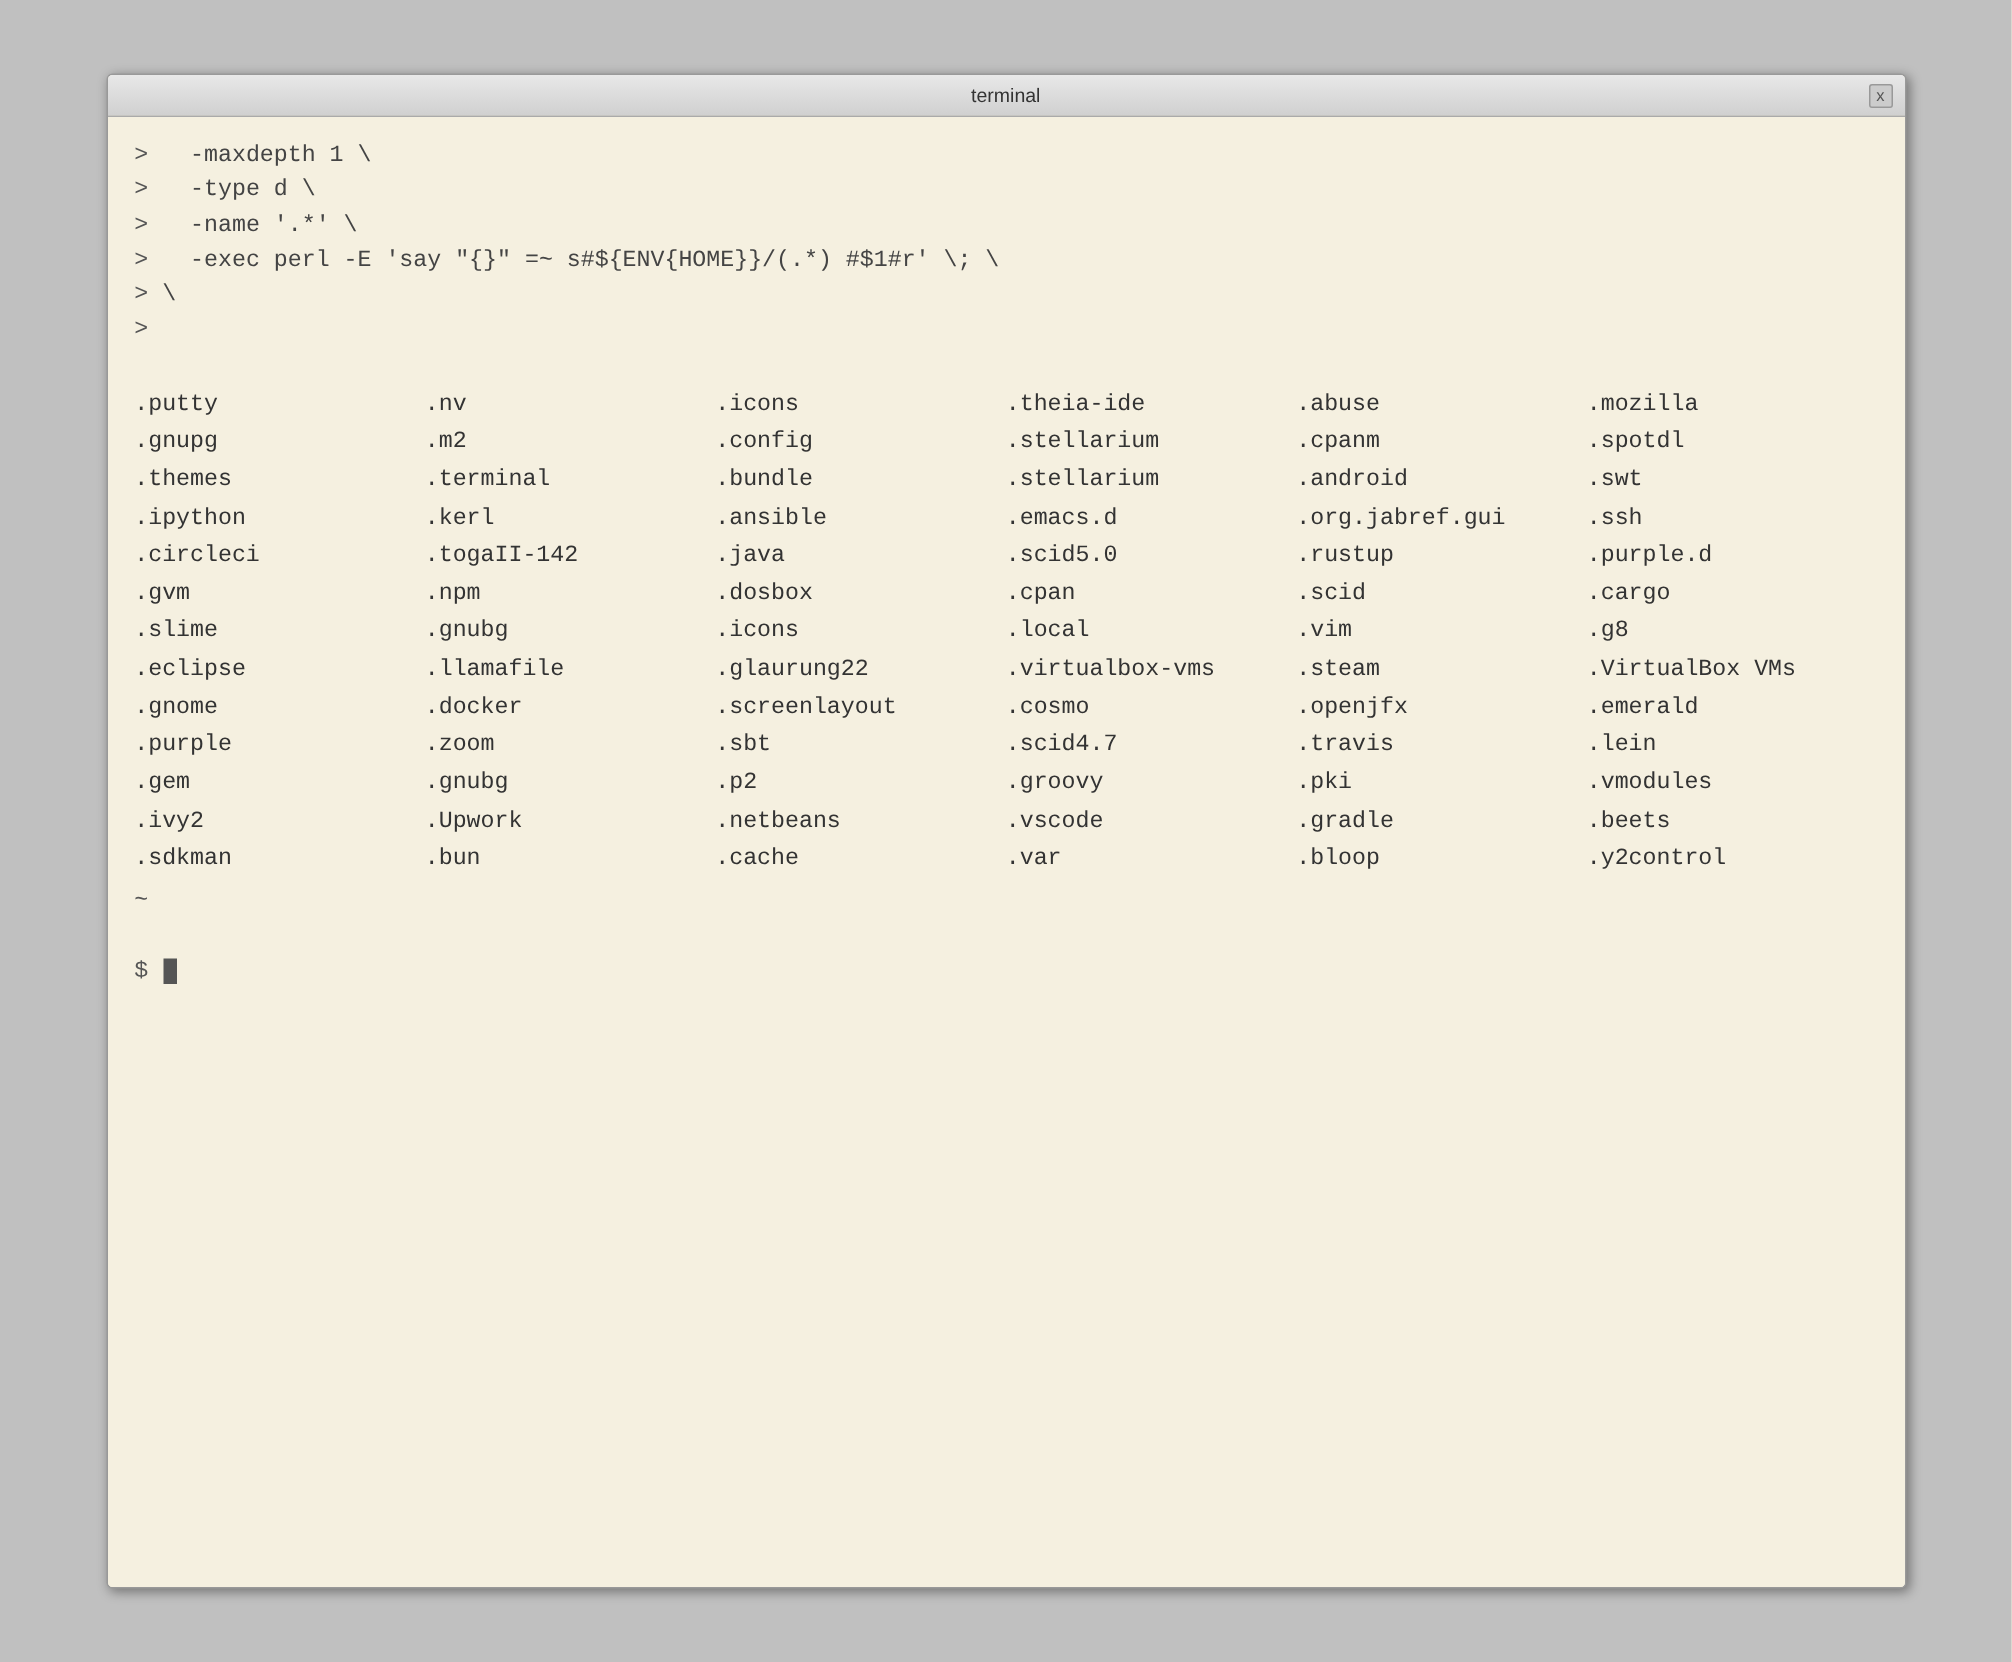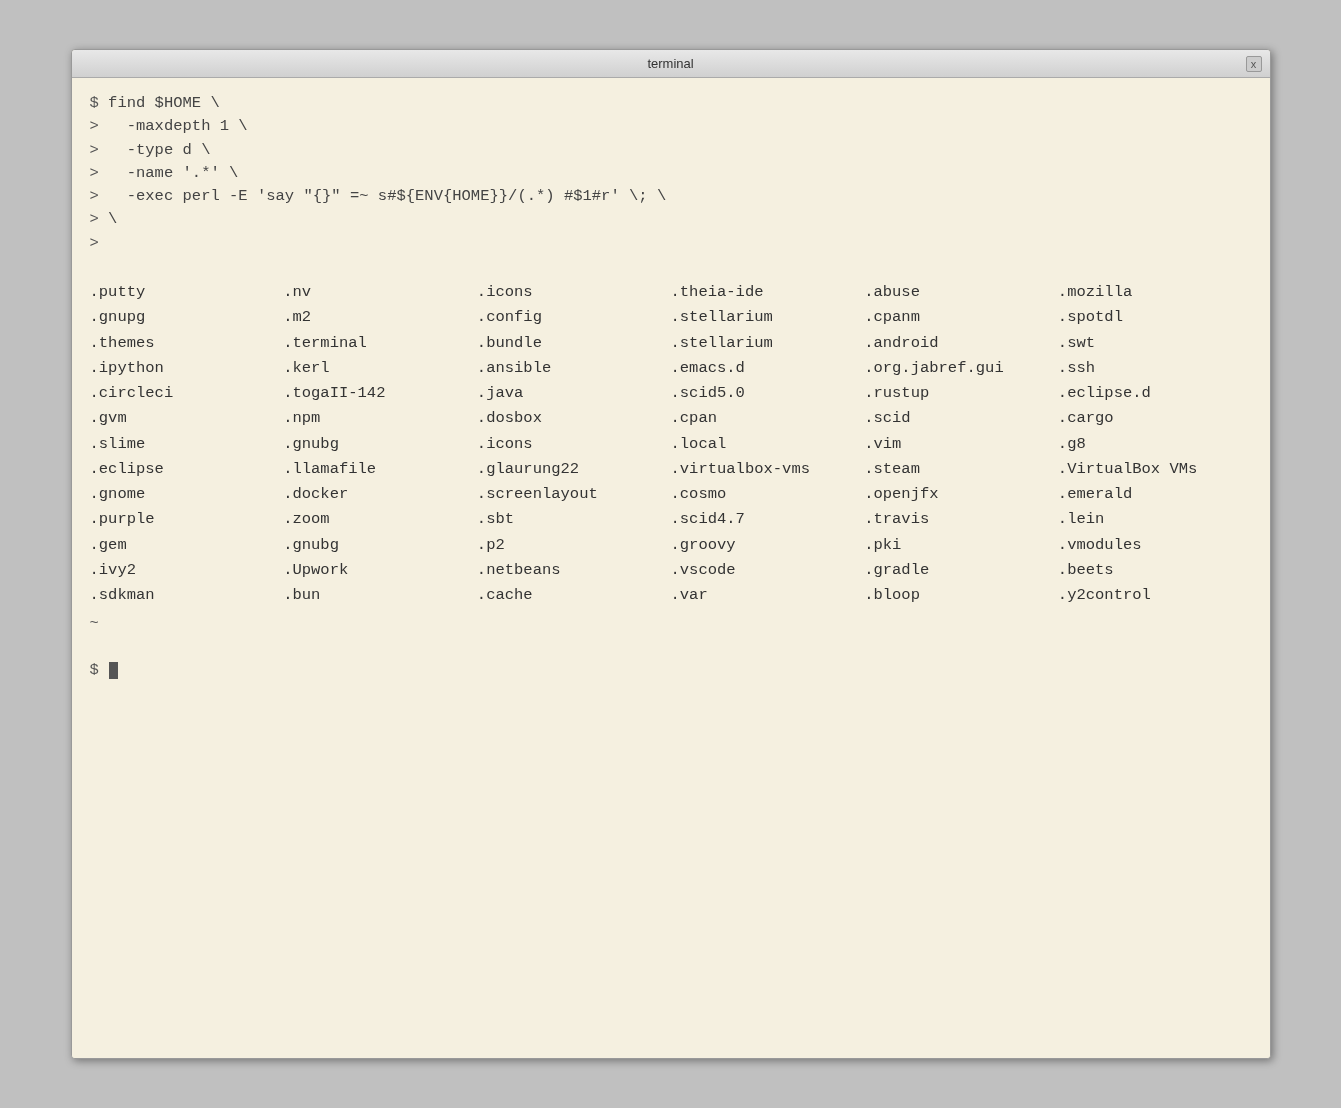--- a/index.html
+++ b/index.html
@@ -119,21 +119,20 @@
   </style>
 </head>
 <body>
 
 <div class="window">
   <div class="titlebar">
     <span class="titlebar-title">terminal</span>
     <div class="titlebar-close">x</div>
   </div>
   <div class="terminal-content">
-    <div class="cmd-line"><span class="prompt">$ </span>find $HOME \</div>
     <div class="cmd-line"><span class="prompt">&gt;</span>   -maxdepth 1 \</div>
     <div class="cmd-line"><span class="prompt">&gt;</span>   -type d \</div>
     <div class="cmd-line"><span class="prompt">&gt;</span>   -name '.*' \</div>
     <div class="cmd-line"><span class="prompt">&gt;</span>   -exec perl -E 'say "{}" =~ s#${ENV{HOME}}/(.*) #$1#r' \; \</div>
     <div class="cmd-line"><span class="prompt">&gt;</span> \</div>
     <div class="cmd-line"><span class="prompt">&gt;</span></div>
     <div class="blank-line"></div>
 
     <div class="output-grid">
 
@@ -164,21 +163,21 @@
       <span class="output-item">.ansible</span>
       <span class="output-item">.emacs.d</span>
       <span class="output-item">.org.jabref.gui</span>
       <span class="output-item">.ssh</span>
       <span class="output-item">.circleci</span>
 
       <span class="output-item">.togaII-142</span>
       <span class="output-item">.java</span>
       <span class="output-item">.scid5.0</span>
       <span class="output-item">.rustup</span>
-      <span class="output-item">.eclipse.d</span>
+      <span class="output-item">.purple.d</span>
 
       <span class="output-item">.gvm</span>
       <span class="output-item">.npm</span>
       <span class="output-item">.dosbox</span>
       <span class="output-item">.cpan</span>
       <span class="output-item">.scid</span>
 
       <span class="output-item">.cargo</span>
       <span class="output-item">.slime</span>
       <span class="output-item">.gnubg</span>

